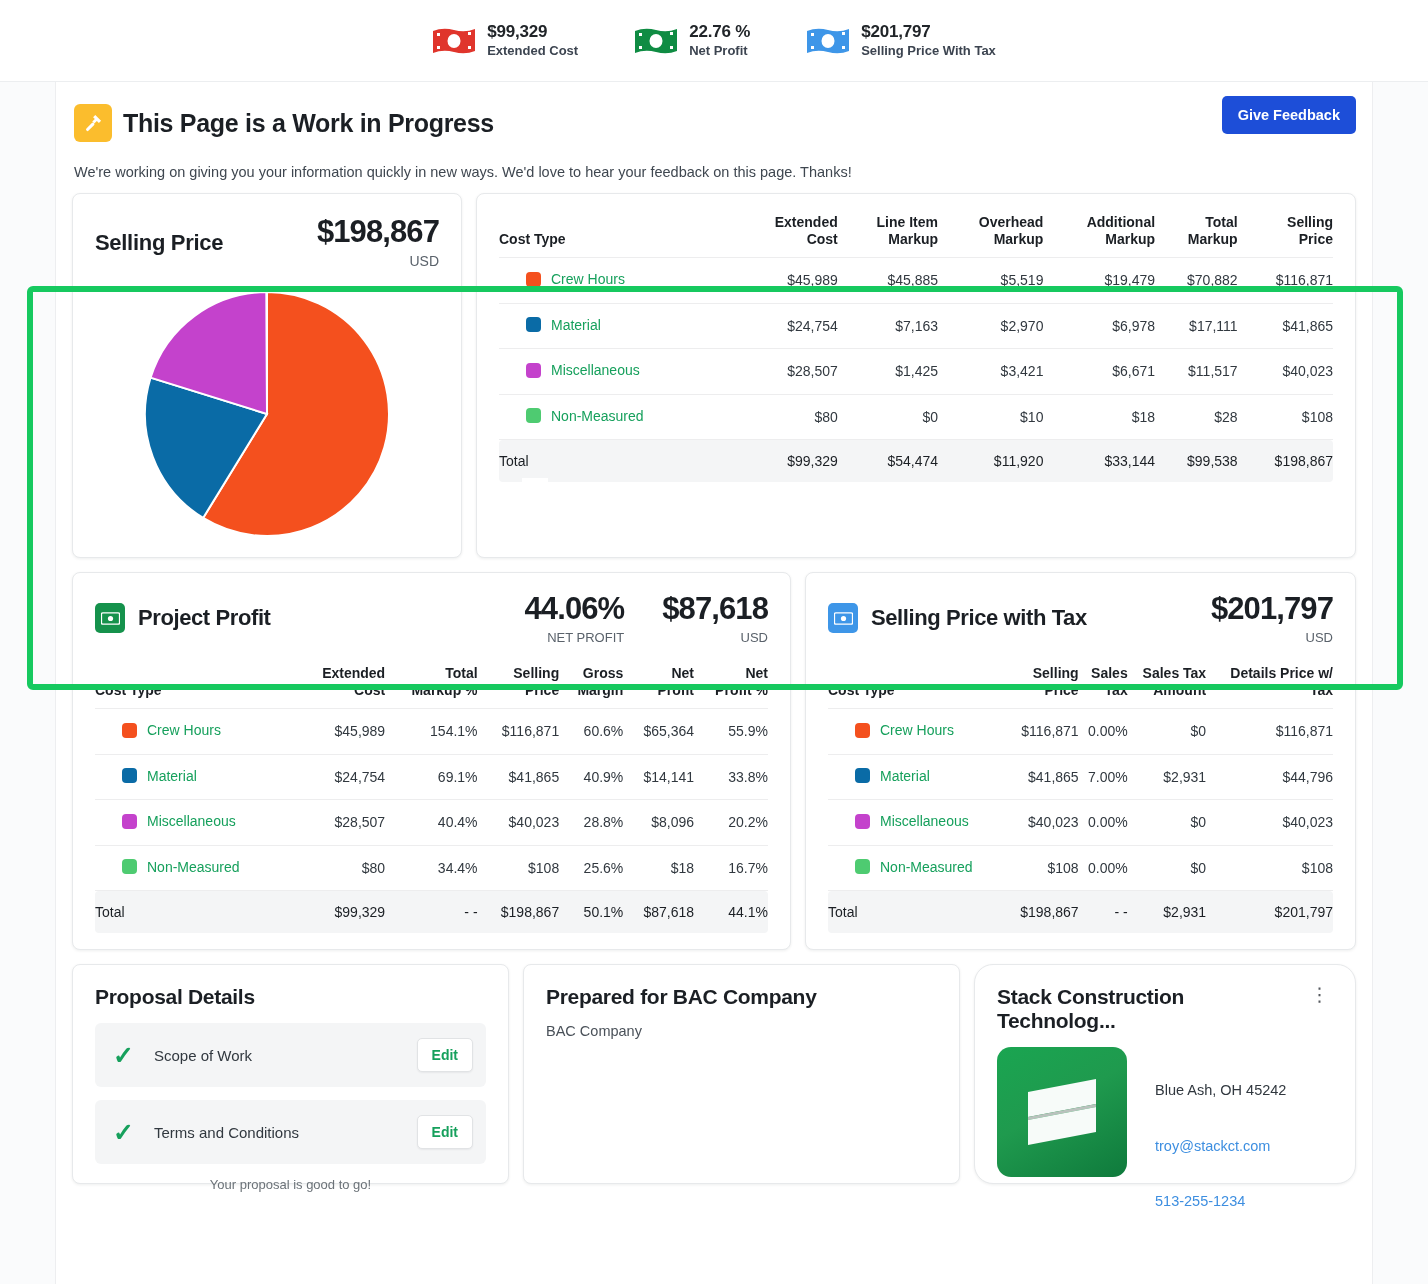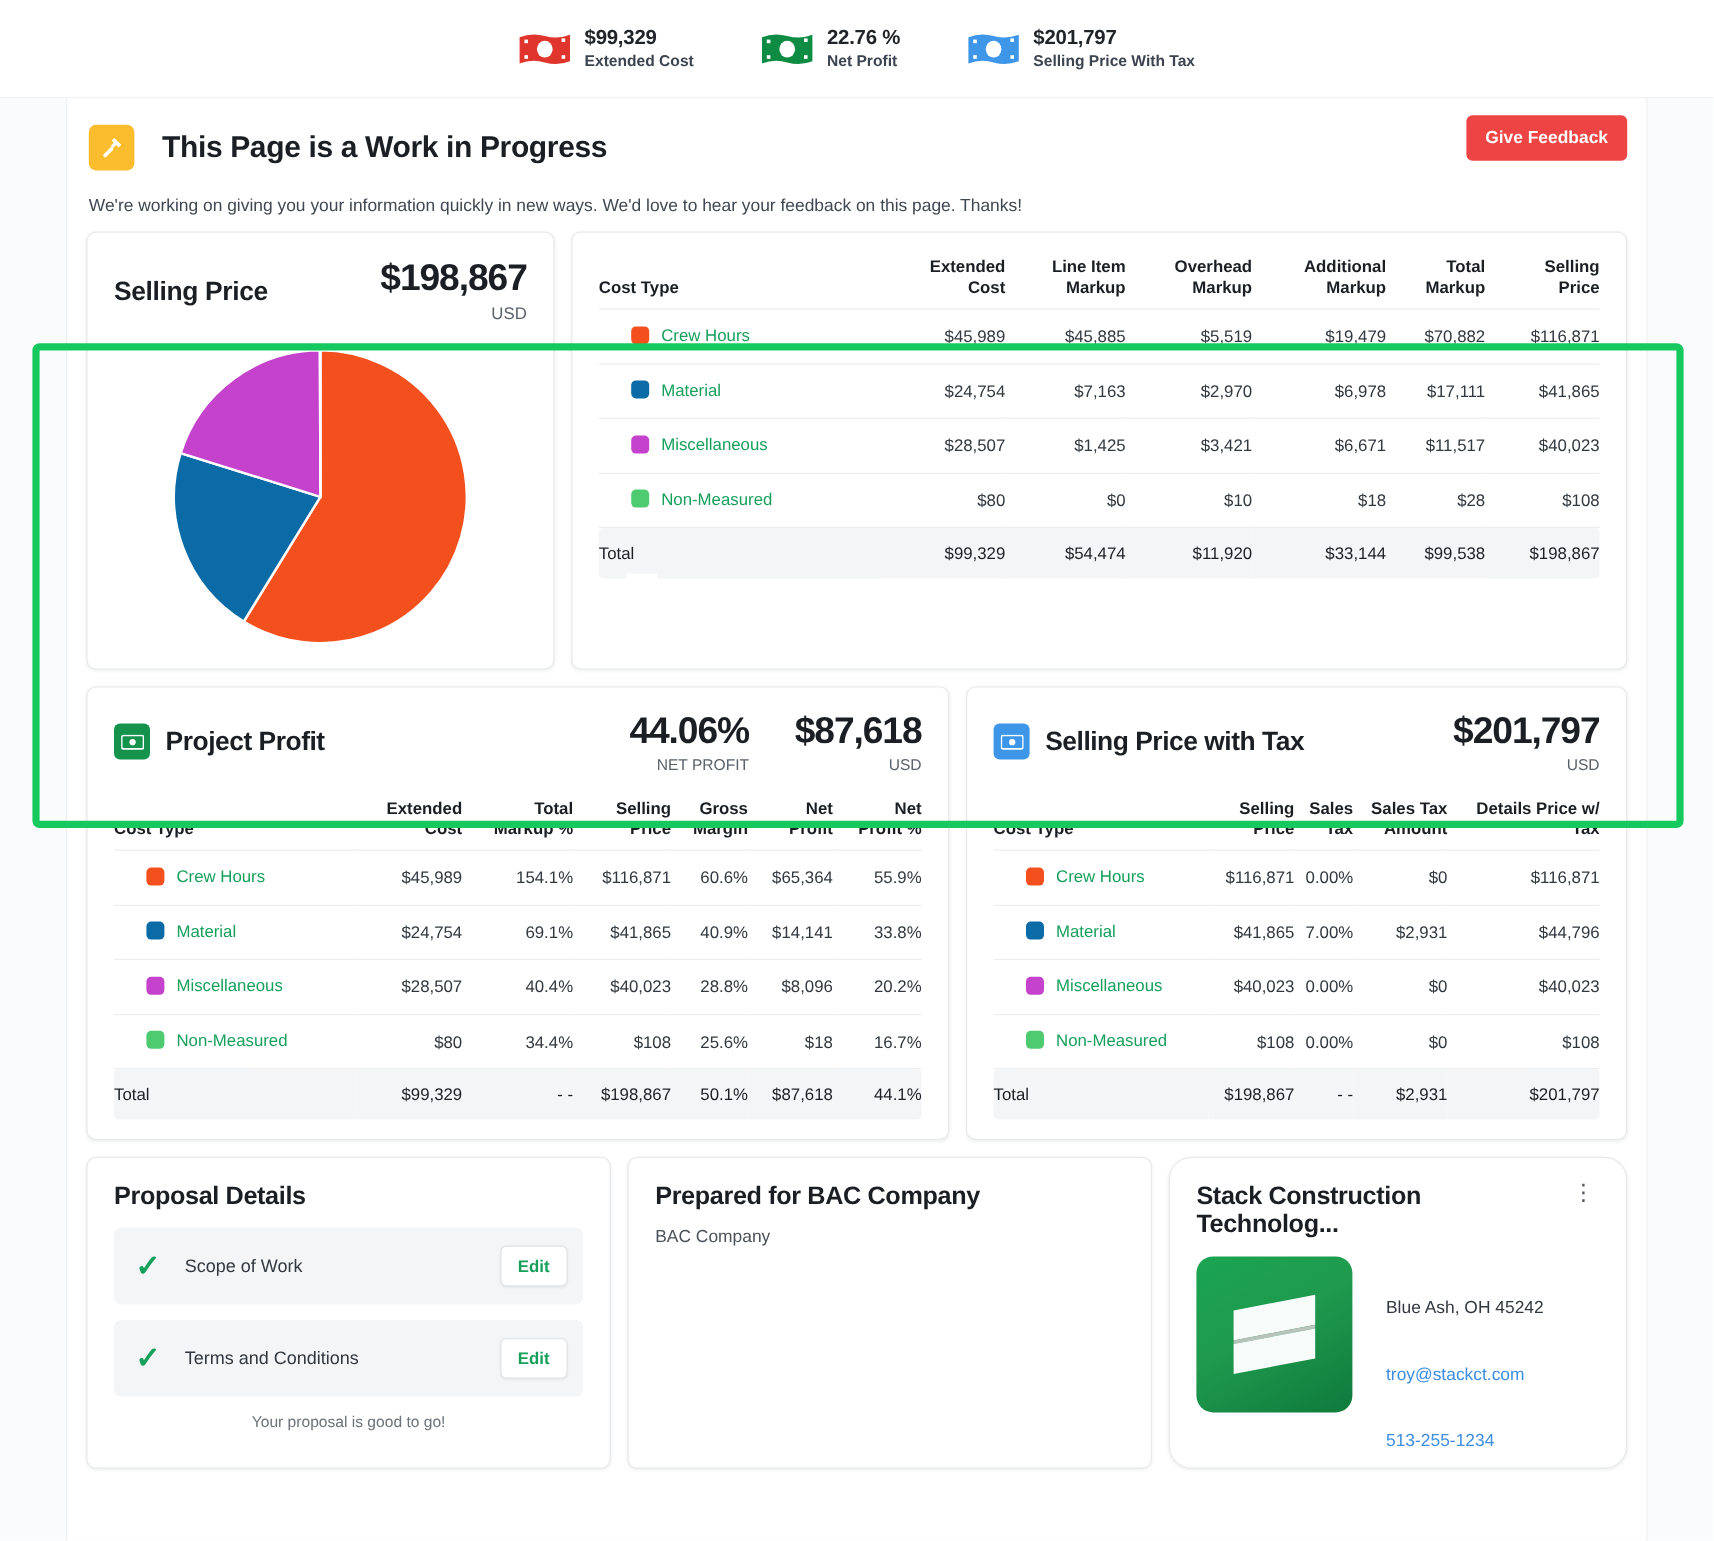--- a/index.html
+++ b/index.html
@@ -44,30 +44,30 @@
     left: 55px; top: 0;
     width: 1318px;
     min-height: 1202px;
     background: #ffffff;
     border-left: 1px solid #edeef0;
     border-right: 1px solid #edeef0;
   }
 
   
   .wip { padding: 22px 18px 0 18px; position: relative; }
-  .wip-row { display: flex; align-items: center; gap: 23px; }
+  .wip-row { display: flex; align-items: center; gap: 11px; }
   .hammer {
     width: 38px; height: 38px; border-radius: 6px; background: #fbbd2d;
     display: flex; align-items: center; justify-content: center; flex: 0 0 auto;
   }
   .wip-title { font-size: 25px; font-weight: bold; color: #1b1f24; letter-spacing: -0.3px; }
   .wip-sub { font-size: 14.5px; color: #3f4750; margin: 22px 0 0 0; }
   .feedback-btn {
     position: absolute; right: 16px; top: 14px;
-    background: #ef4444; color: #ffffff;
+    background: #1d4ed8; color: #ffffff;
     font-size: 14.5px; font-weight: bold;
     border: none; border-radius: 5px;
     padding: 11px 16px; cursor: pointer;
     font-family: "Liberation Sans", sans-serif;
   }
 
   
   .highlight {
     position: absolute;
     left: -29px; top: 204px;
@@ -138,21 +138,21 @@
   .card-head-left { display: flex; align-items: center; gap: 13px; margin-top: 10px; }
   .sq-icon { width: 30px; height: 30px; border-radius: 5px; display:flex; align-items:center; justify-content:center; flex:0 0 auto;}
   .card-title { font-size: 22px; font-weight: bold; color: #1b1f24; letter-spacing: -0.4px; }
   .head-metrics { display: flex; gap: 38px; align-items: flex-start; }
   .metric { text-align: right; }
   .metric-val { font-size: 31px; font-weight: bold; color: #1b1f24; letter-spacing: -0.9px; line-height: 1; }
   .metric-lab { font-size: 13px; color: #5a626b; margin-top: 6px; }
   .head-gap { height: 20px; }
 
   
-  .row3 { display: flex; gap: 14px; margin: 14px 16px 0 16px; height: 260px; }
+  .row3 { display: flex; gap: 14px; margin: 14px 16px 0 16px; height: 220px; }
   .proposal-card { width: 437px; padding: 20px 22px; }
   .prepared-card { width: 437px; padding: 20px 22px; }
   .company-card { flex: 1; padding: 20px 22px; position: relative; border-radius: 19px; }
   .sec-title { font-size: 21px; font-weight: bold; color: #1b1f24; letter-spacing:-0.3px; margin: 0 0 14px 0; }
   .prop-item {
     background: #f4f5f6; border-radius: 6px;
     display: flex; align-items: center; gap: 20px;
     padding: 15px 13px 15px 18px; margin-bottom: 13px;
   }
   .check { color: #16a05c; font-size: 25px; font-weight: bold; line-height: 1; }

